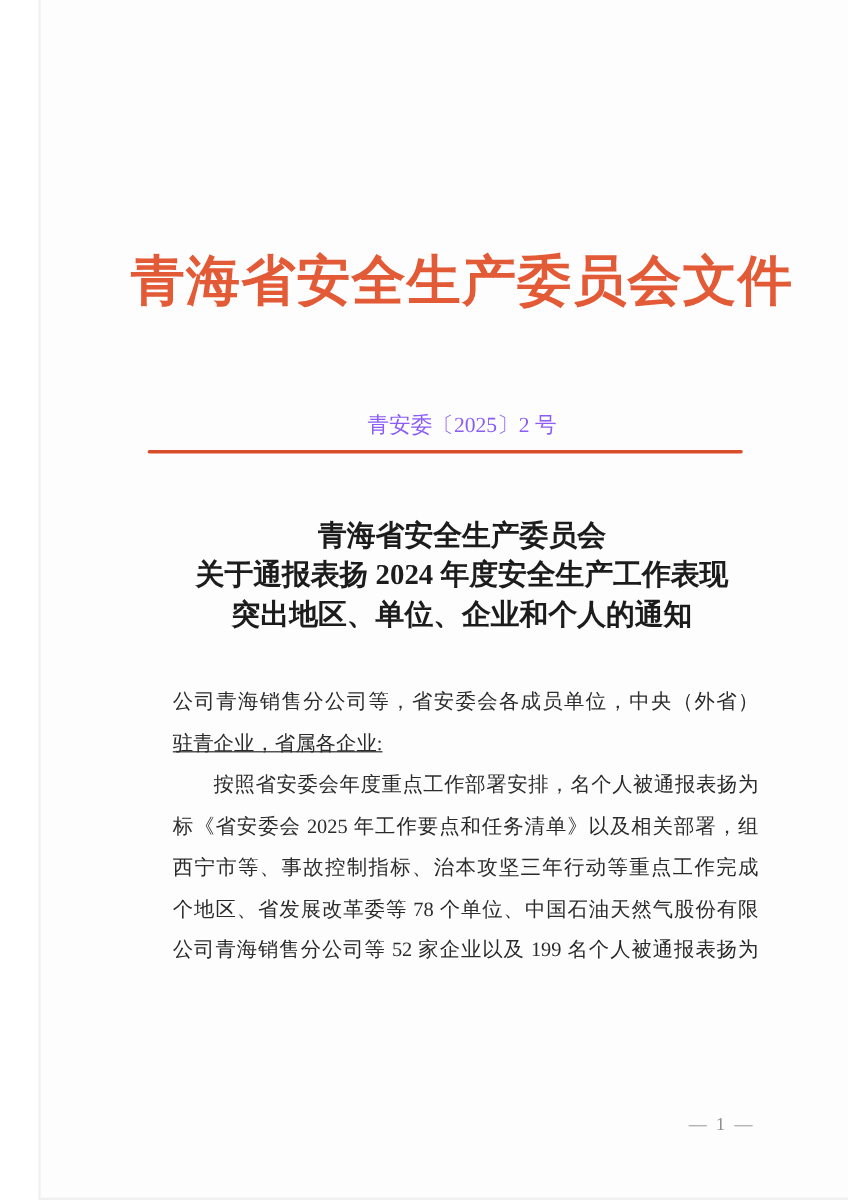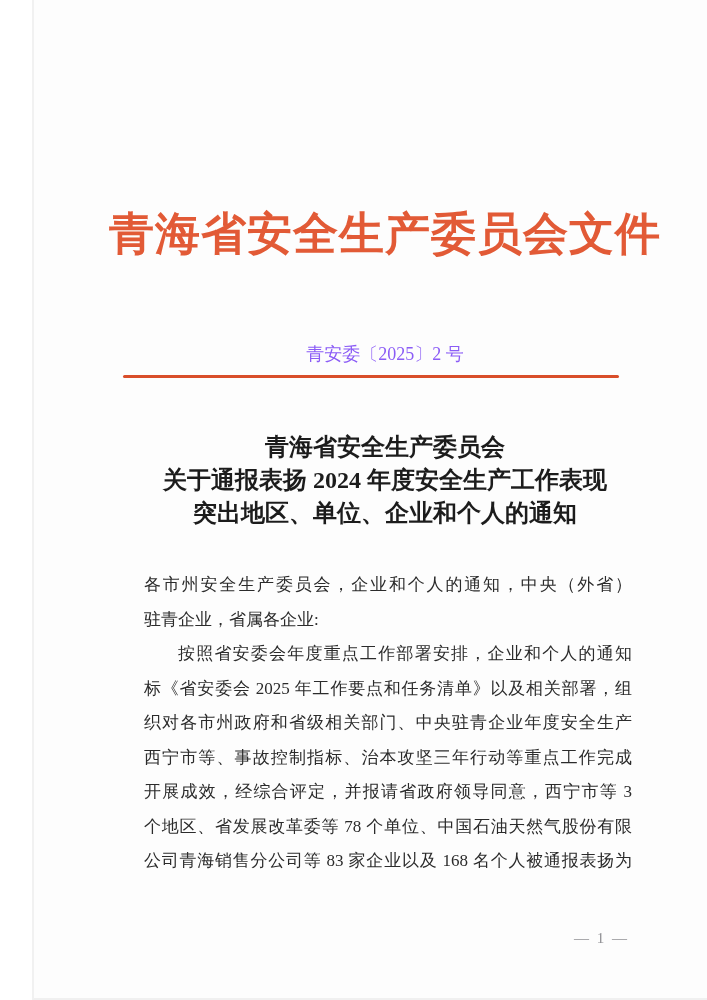--- a/index.html
+++ b/index.html
@@ -71,20 +71,21 @@
     font-size: 17px;
     line-height: 34.5px;
     color: #2b2b2b;
   }
   .body-line {
     text-align: justify;
     text-align-last: justify;
   }
   .body-line.short {
     text-align-last: left;
+    text-decoration: underline;
   }
   .body-line.indent {
     text-indent: 2em;
   }
   .page-number {
     position: absolute;
     top: 930px;
     left: 540px;
     font-size: 15px;
     letter-spacing: 2px;
@@ -102,26 +103,24 @@
 
   <div class="red-rule"></div>
 
   <div class="title-block">
     <div class="title-line">青海省安全生产委员会</div>
     <div class="title-line">关于通报表扬 2024 年度安全生产工作表现</div>
     <div class="title-line">突出地区、单位、企业和个人的通知</div>
   </div>
 
   <div class="body-block">
-    <div class="body-line">各市州安全生产委员会，企业和个人的通知，中央（外省）</div>
+    <div class="body-line">公司青海销售分公司等，省安委会各成员单位，中央（外省）</div>
     <div class="body-line short">驻青企业，省属各企业:</div>
-    <div class="body-line indent">按照省安委会年度重点工作部署安排，企业和个人的通知</div>
+    <div class="body-line indent">按照省安委会年度重点工作部署安排，名个人被通报表扬为</div>
     <div class="body-line">标《省安委会 2025 年工作要点和任务清单》以及相关部署，组</div>
-    <div class="body-line">织对各市州政府和省级相关部门、中央驻青企业年度安全生产</div>
     <div class="body-line">西宁市等、事故控制指标、治本攻坚三年行动等重点工作完成</div>
-    <div class="body-line">开展成效，经综合评定，并报请省政府领导同意，西宁市等 3</div>
     <div class="body-line">个地区、省发展改革委等 78 个单位、中国石油天然气股份有限</div>
-    <div class="body-line">公司青海销售分公司等 83 家企业以及 168 名个人被通报表扬为</div>
+    <div class="body-line">公司青海销售分公司等 52 家企业以及 199 名个人被通报表扬为</div>
   </div>
 
   <div class="page-number">— 1 —</div>
 
 </div>
 
 </body></html>

